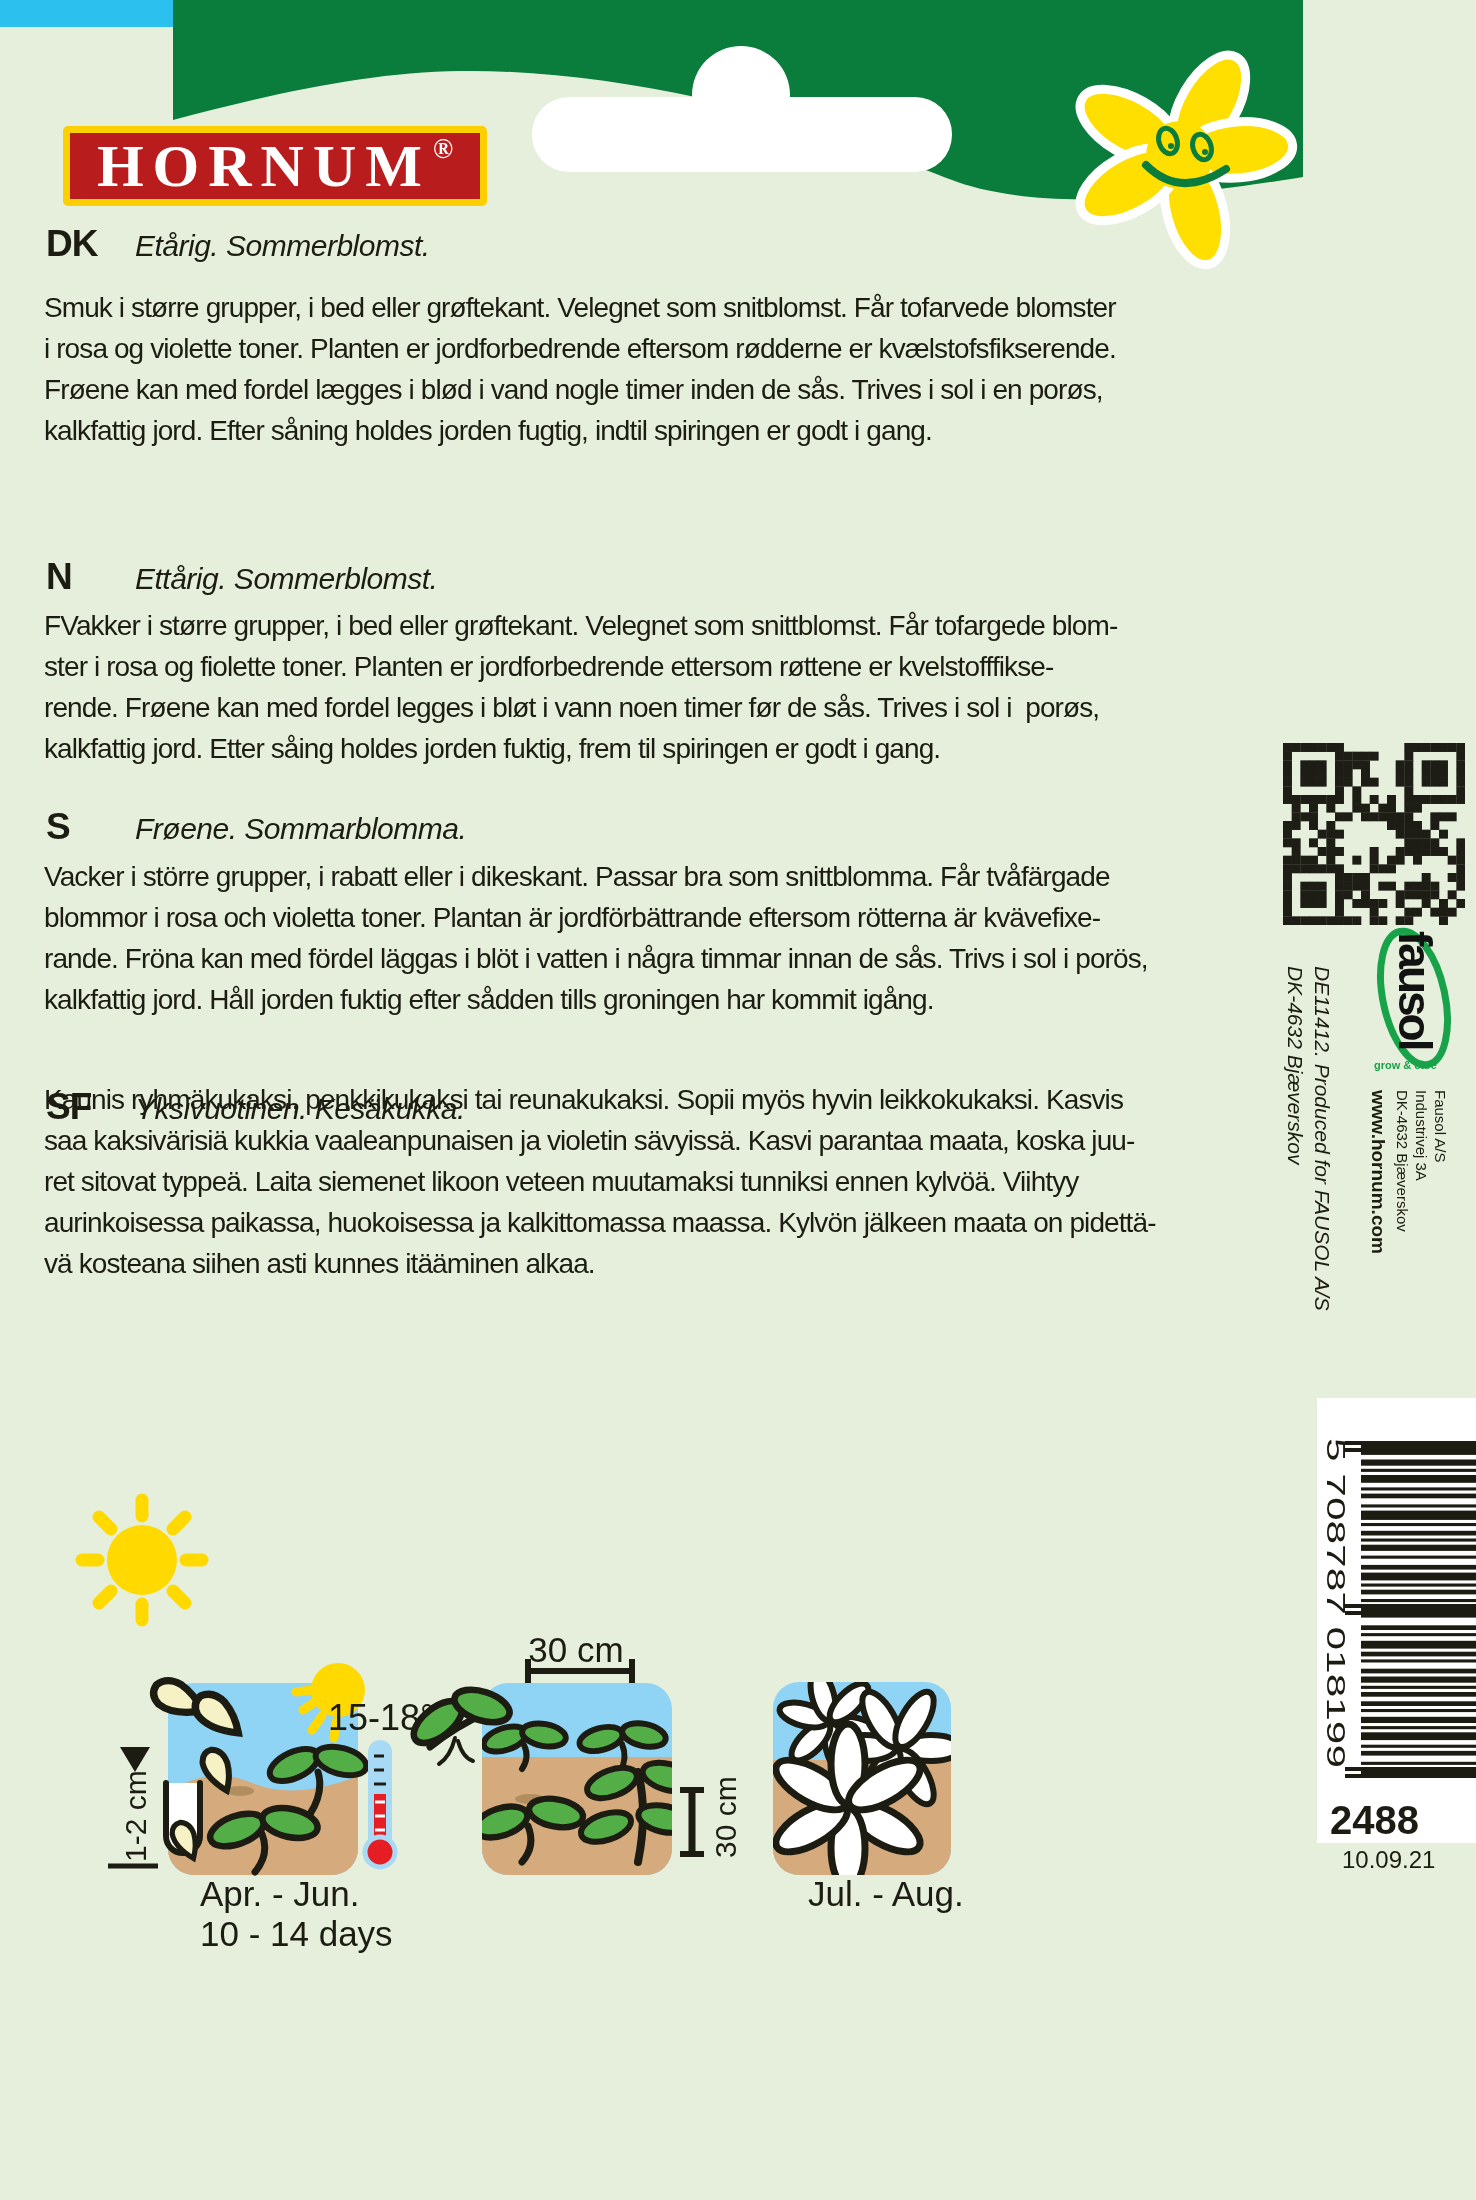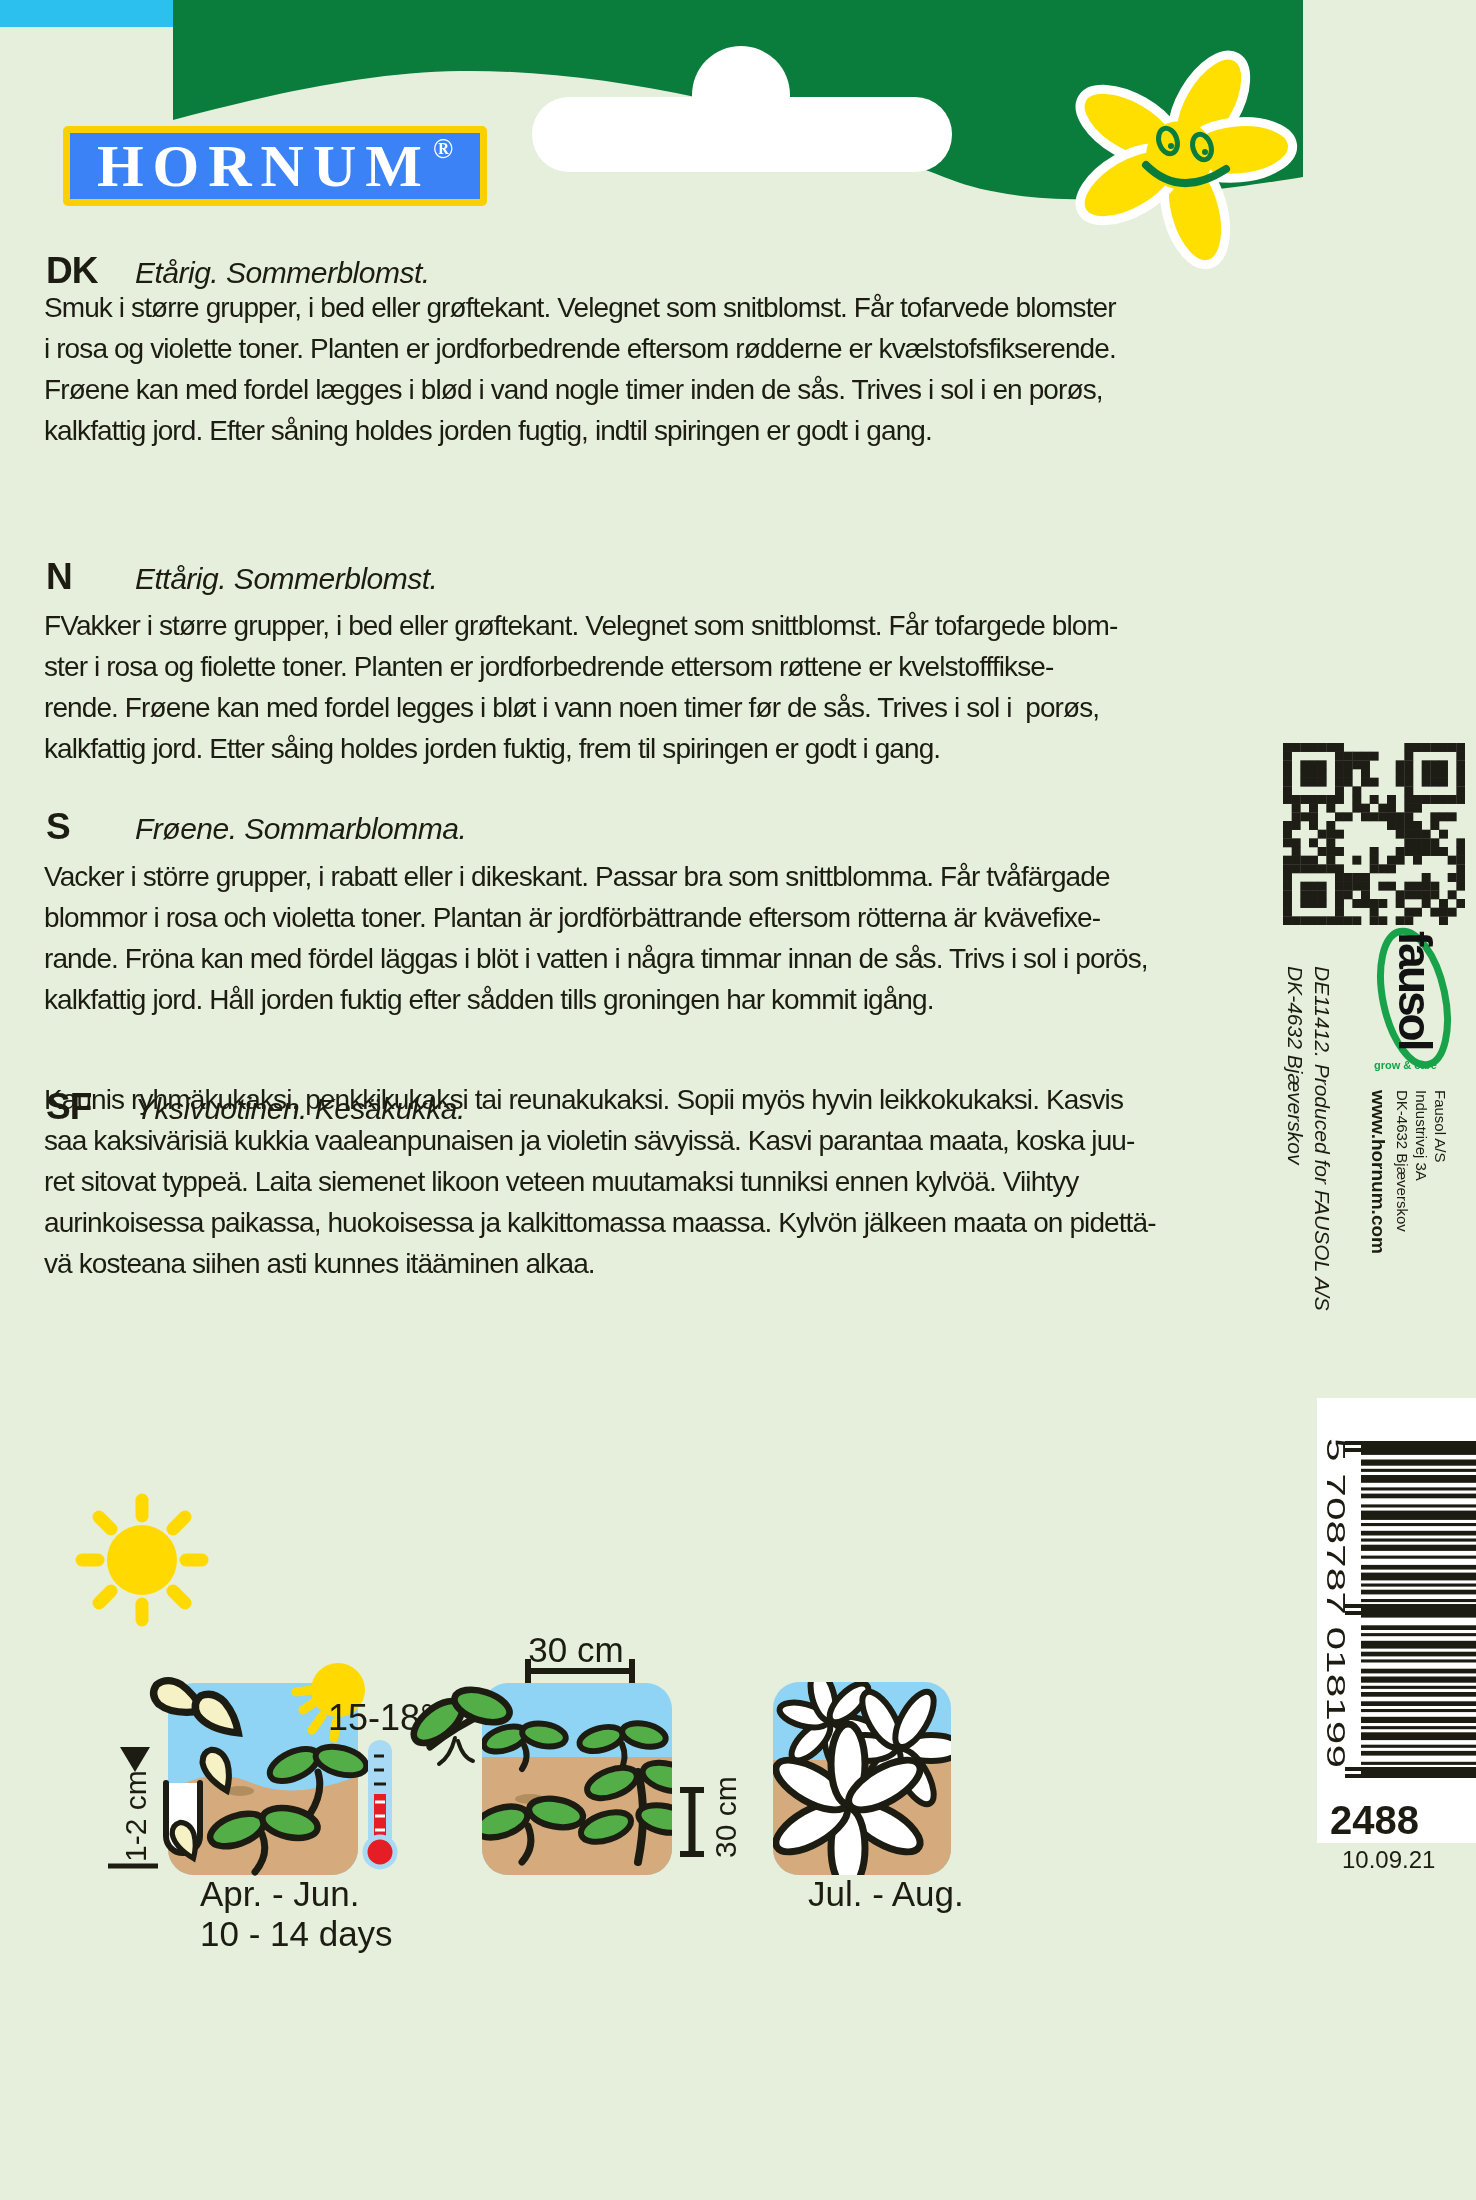--- a/index.html
+++ b/index.html
@@ -1,20 +1,20 @@
 <!DOCTYPE html>
 <html><head>
 <meta charset="utf-8">
 <style>
   html,body{margin:0;padding:0;}
   body{width:1476px;height:2200px;background:#e6efdc;position:relative;overflow:hidden;
        font-family:"Liberation Sans", sans-serif;color:#1c1c12;}
   .abs{position:absolute;}
   
-  .hornum{left:63px;top:126px;width:410px;height:66px;background:#3b82f6;border:7px solid #fcd000;
+  .hornum{left:63px;top:126px;width:410px;height:66px;background:#b91c1c;border:7px solid #fcd000;
           border-radius:5px;display:flex;align-items:center;justify-content:center;}
   .hornum .word{font-family:"Liberation Serif", serif;font-weight:bold;font-size:60px;color:#fff;
                 letter-spacing:9px;line-height:1;}
   .hornum .reg{font-family:"Liberation Serif", serif;color:#fff;font-size:27px;font-weight:bold;
                margin-left:2px;margin-top:-34px;}
   
   .section-head{display:flex;align-items:baseline;left:46px;}
   .section-head .code{width:60px;font-size:37px;font-weight:bold;letter-spacing:-1px;}
   .section-head .title{font-size:30px;font-weight:normal;font-style:italic;letter-spacing:-0.5px;margin-left:29px;}
   .body-text{left:44px;width:1260px;font-size:28px;line-height:41px;letter-spacing:-0.9px;
@@ -58,21 +58,21 @@
       <path d="M-34,10 Q0,44 46,14" fill="none" stroke="#0a7c3c" stroke-width="8" stroke-linecap="round"></path>
     </g>
   </g>
 </svg>
 
 <div class="abs hornum">
   <span class="word">HORNUM</span>
   <span class="reg">®</span>
 </div>
 
-<div class="abs section-head" style="top:250px">
+<div class="abs section-head" style="top:223px">
   <span class="code">DK</span>
   <span class="title">Etårig. Sommerblomst.</span>
 </div>
 <div class="abs body-text" style="top:287px">Smuk i større grupper, i bed eller grøftekant. Velegnet som snitblomst. Får tofarvede blomster
 i rosa og violette toner. Planten er jordforbedrende eftersom rødderne er kvælstofsfikserende.
 Frøene kan med fordel lægges i blød i vand nogle timer inden de sås. Trives i sol i en porøs,
 kalkfattig jord. Efter såning holdes jorden fugtig, indtil spiringen er godt i gang.</div>
 
 <div class="abs section-head" style="top:556px">
   <span class="code">N</span>

